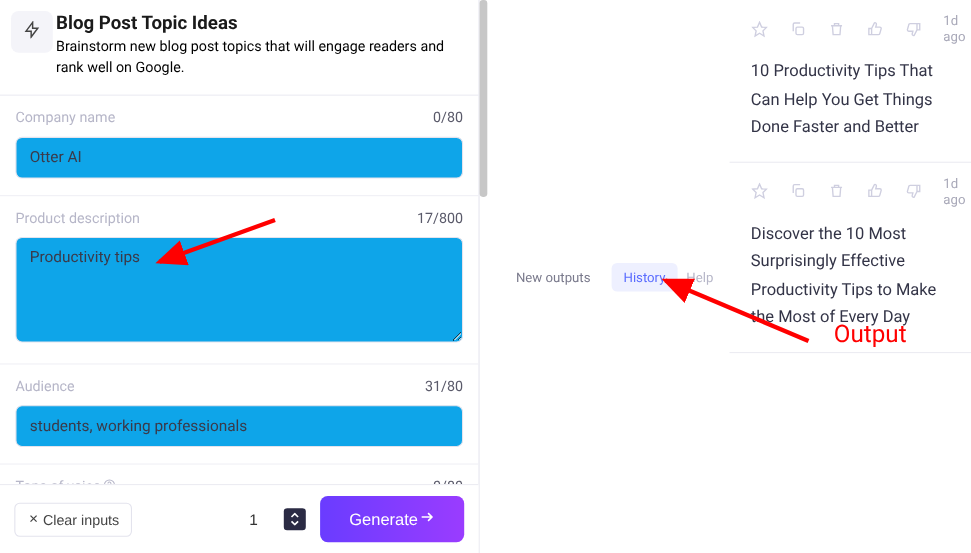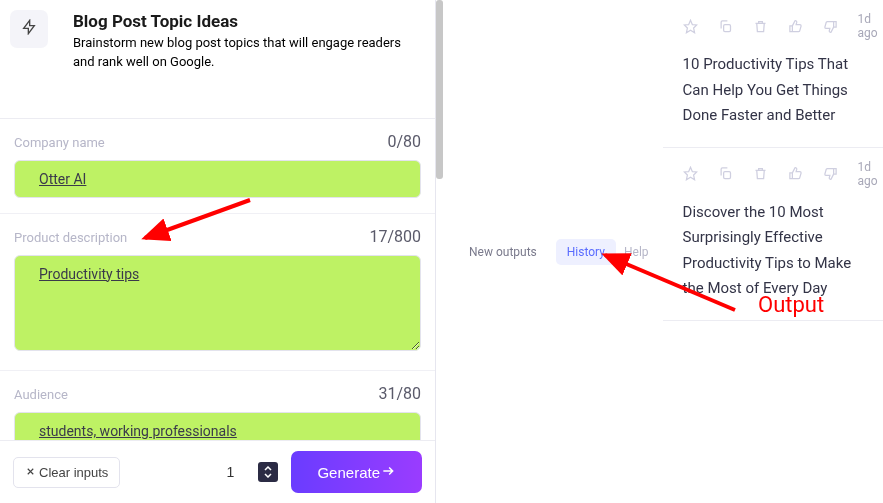--- a/index.html
+++ b/index.html
@@ -21,21 +21,21 @@
     width: 436px;
     height: 100%;
     display: flex;
     flex-direction: column;
     border-right: 1px solid #e6e6ef;
     position: relative;
   }
   .header-row {
     display: flex;
     padding: 9px 12px 14px 10px;
-    gap: 25px;
+    gap: 3px;
     align-items: flex-start;
   }
   .header-icon-box {
     width: 38px;
     height: 38px;
     border-radius: 7px;
     background: #f4f4f9;
     display: flex;
     align-items: center;
     justify-content: center;
@@ -53,21 +53,20 @@
     font-size: 13px;
     color: #000000;
     line-height: 1.45;
     margin-top: 2px;
   }
   .scroll-area {
     flex: 1;
     overflow-y: auto;
     padding: 0;
     border-top: 1px solid #ececf2;
-    margin-top: 32px;
   }
   .field-block {
     padding: 13px 14px 15px 14px;
     border-bottom: 1px solid #f0f0f5;
   }
   .field-label-row {
     display: flex;
     justify-content: space-between;
     align-items: baseline;
     margin-bottom: 9px;
@@ -77,33 +76,32 @@
     color: #b6b6c8;
   }
   .field-help {
     font-size: 11px;
     color: #b6b6c8;
     display: inline-flex;
     align-items: center;
     gap: 3px;
   }
   .field-count {
-    font-size: 16px;
+    font-size: 13px;
     color: #5a5a6a;
   }
   .field-input {
     width: 100%;
     border: 1px solid #e3e3ed;
     border-radius: 6px;
-    padding: 10px 24px;
+    padding: 10px 12px;
     font-size: 14px;
     color: #3a3a4a;
     font-family: inherit;
-    background: #bef264;
-    text-decoration: underline;
+    background: #0ea5e9;
   }
   textarea.field-input {
     resize: both;
     height: 96px;
   }
   .bottom-bar {
     display: flex;
     align-items: center;
     justify-content: space-between;
     padding: 10px 13px 10px 13px;

